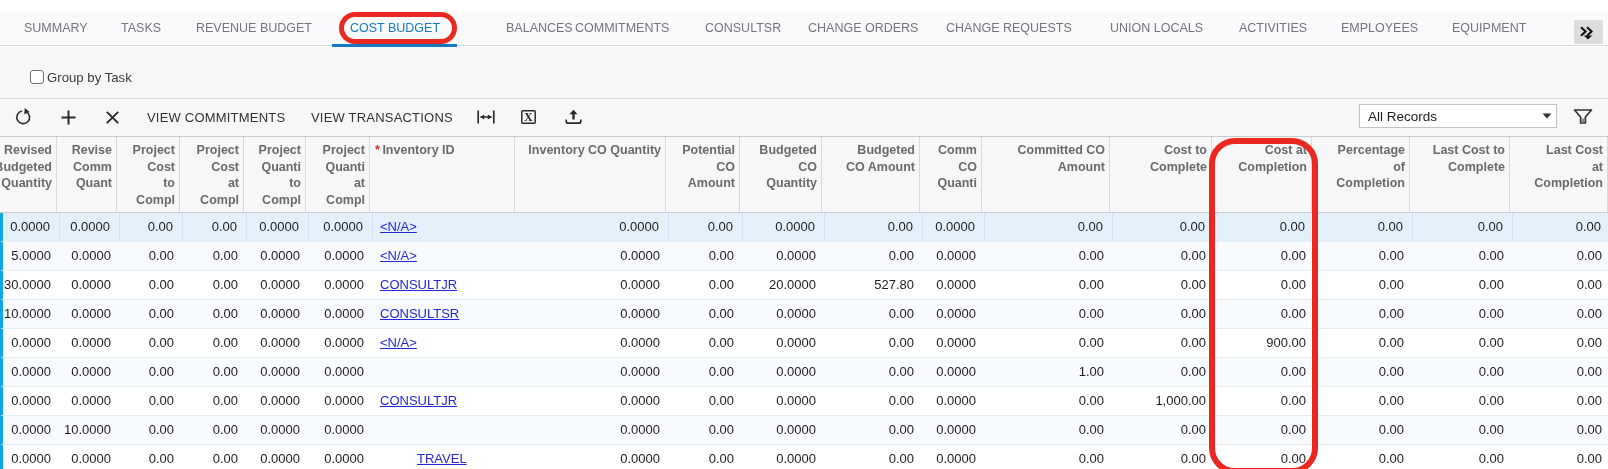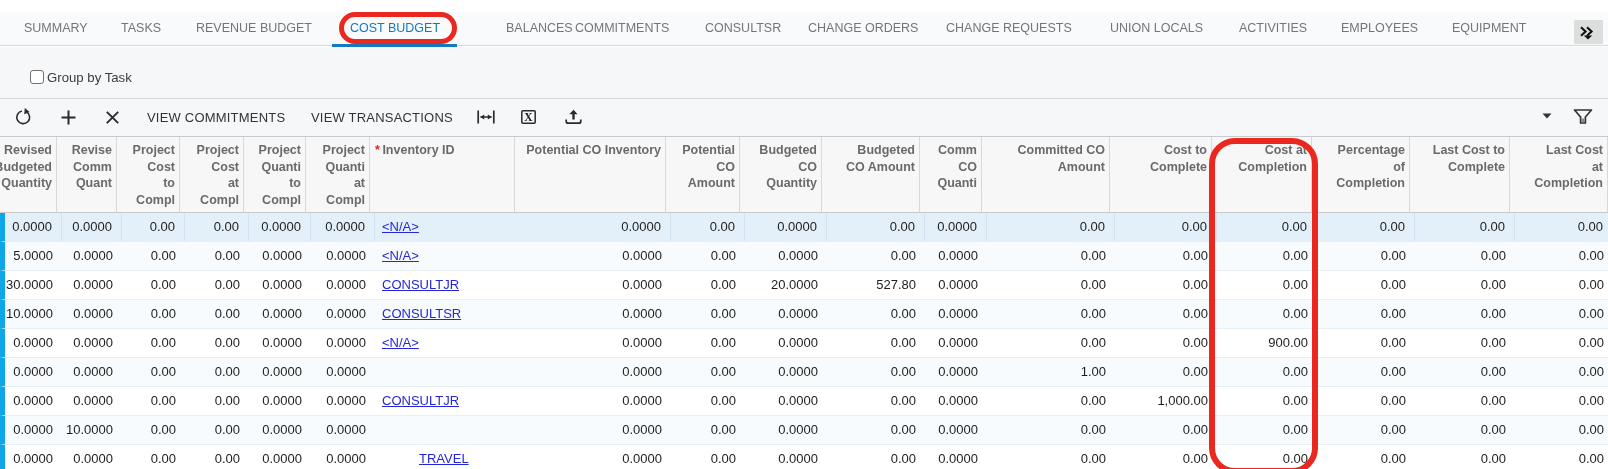--- a/index.html
+++ b/index.html
@@ -23,21 +23,21 @@
 #toolbar { left:0; top:86px; width:1608px; height:39px; background:#f6f7f8; border-top:1px solid #d8dadc; border-bottom:1px solid #c7cbce; }
 .tbtxt { position:absolute; top:12px; font-size:13px; color:#333; letter-spacing:0.2px; white-space:nowrap; }
 #allrec { left:1359px; top:6px; width:198px; height:24px; background:#fff; border:1px solid #c4c4c4; }
 #allrec span { position:absolute; left:8px; top:4px; font-size:13.5px; color:#1d1d1d; }
 
 
 #grid { left:0; top:0; width:1608px; height:469px; }
 .hcell { position:absolute; top:0; height:75px; background:#f7f7f7; border-right:1px solid #d9d9d9; color:#6a6a6a; font-weight:bold; font-size:12.5px; line-height:16.5px; padding-top:5px; padding-right:4px; text-align:right; overflow:hidden; }
 .hcell.lft { text-align:left; padding-left:5px; }
 #hdr { left:0; top:125px; width:1608px; height:76px; background:#f7f7f7; border-bottom:1px solid #c9c9c9; border-left:1px solid #d9d9d9; }
-.row { position:absolute; left:0; width:1608px; height:29px; border-bottom:1px solid #e7eff6; border-left:5px solid #0ea5e9; }
+.row { position:absolute; left:0; width:1608px; height:29px; border-bottom:1px solid #e7eff6; border-left:3px solid #0ea5e9; }
 .cell { position:absolute; top:0; height:28px; line-height:28px; font-size:13px; color:#1d1d1d; text-align:right; padding-right:9px; white-space:nowrap; overflow:hidden; }
 .cell.lnk { text-align:left; padding-left:7px; padding-right:0; }
 .cell.lnk span { color:#2626d9; text-decoration:underline; }
 .selb { border-right:1px solid #d2e2f0; }
 
 
 #ann1 { left:338.5px; top:0px; width:118.5px; height:31.8px; border:5.5px solid #ea2820; border-radius:16px; }
 #ann2 { left:1209px; top:126px; width:109px; height:336px; border:6px solid #ea2820; border-radius:26px; }
 </style>
 </head>
@@ -102,32 +102,35 @@
       <svg class="abs" style="left:1541px;top:100px;" width="12" height="8" viewBox="0 0 12 8">
         <path d="M1.5 1.5 L6 6.5 L10.5 1.5 Z" fill="#333"></path>
       </svg>
       <svg class="abs" style="left:1573px;top:97px;" width="20" height="15" viewBox="0 0 20 15">
         <path d="M1.5 1 H18.5 L12.4 8 V14 H7.6 V8 Z" fill="none" stroke="#333" stroke-width="1.7" stroke-linejoin="round"></path>
         <path d="M8.4 9.5 H11.6 V13.2 H8.4 Z" fill="#8a8a8a" stroke="none"></path>
       </svg>
     </div>
   <div class="tbtxt" style="left:147px; top:98px;">VIEW COMMITMENTS</div>
   <div class="tbtxt" style="left:311px; top:98px;">VIEW TRANSACTIONS</div>
+  <div id="allrec" class="abs" style="top:92px;">
+      <span>All Records</span>
+    </div>
 
   <div id="grid" class="abs">
     <div id="hdr" class="abs"></div>
     <div id="hcells">
         <div class="hcell" style="left:0px;width:57px;top:125px;direction:rtl;">Revised<br>Budgeted<br>Quantity</div>
         <div class="hcell" style="left:57px;width:60px;top:125px;">Revise<br>Comm<br>Quant</div>
         <div class="hcell" style="left:117px;width:63px;top:125px;">Project<br>Cost<br>to<br>Compl</div>
         <div class="hcell" style="left:180px;width:64px;top:125px;">Project<br>Cost<br>at<br>Compl</div>
         <div class="hcell" style="left:244px;width:62px;top:125px;">Project<br>Quanti<br>to<br>Compl</div>
         <div class="hcell" style="left:306px;width:64px;top:125px;">Project<br>Quanti<br>at<br>Compl</div>
         <div class="hcell lft" style="left:370px;width:145px;top:125px;"><span style="color:#e02a20;">*</span> Inventory ID</div>
-        <div class="hcell" style="left:515px;width:151px;top:125px;">Potential CO Inventory</div>
+        <div class="hcell" style="left:515px;width:151px;top:125px;">Inventory CO Quantity</div>
         <div class="hcell" style="left:666px;width:74px;top:125px;">Potential<br>CO<br>Amount</div>
         <div class="hcell" style="left:740px;width:82px;top:125px;">Budgeted<br>CO<br>Quantity</div>
         <div class="hcell" style="left:822px;width:98px;top:125px;">Budgeted<br>CO Amount</div>
         <div class="hcell" style="left:920px;width:62px;top:125px;">Comm<br>CO<br>Quanti</div>
         <div class="hcell" style="left:982px;width:128px;top:125px;">Committed CO<br>Amount</div>
         <div class="hcell" style="left:1110px;width:102px;top:125px;">Cost to<br>Complete</div>
         <div class="hcell" style="left:1212px;width:100px;top:125px;">Cost at<br>Completion</div>
         <div class="hcell" style="left:1312px;width:98px;top:125px;">Percentage<br>of<br>Completion</div>
         <div class="hcell" style="left:1410px;width:100px;top:125px;text-align:right;">Last Cost to<br>Complete</div>
         <div class="hcell" style="left:1510px;width:98px;top:125px;">Last Cost<br>at<br>Completion</div>

